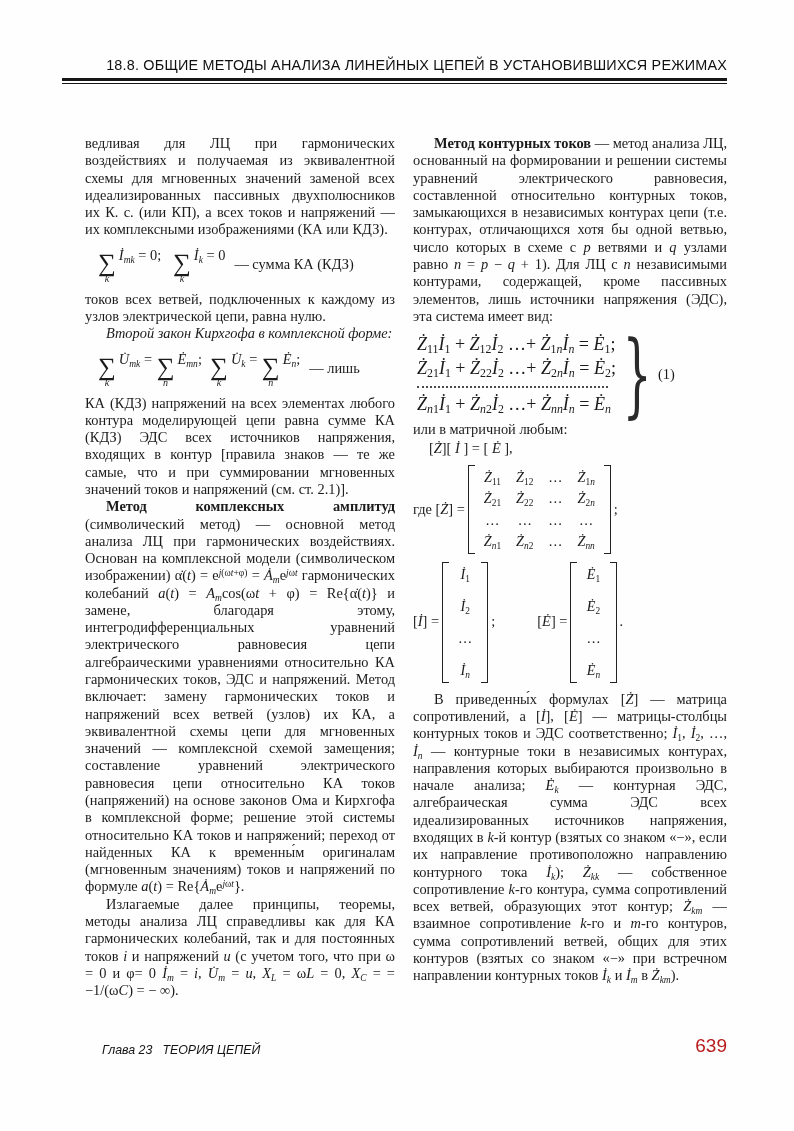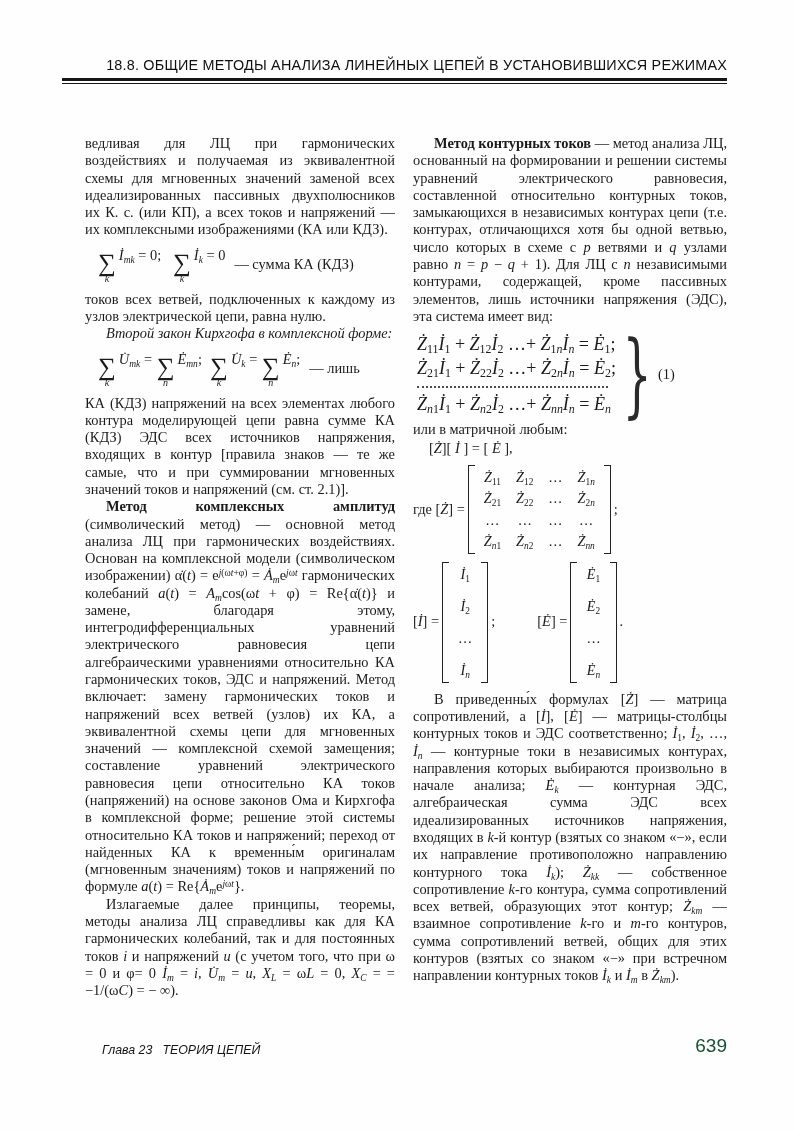--- a/index.html
+++ b/index.html
@@ -51,21 +51,21 @@
          justify-items:center;align-content:center;font-size:14.2px;}
   .cols4{grid-template-columns:repeat(4,auto);}
   .cols1{grid-template-columns:auto;gap:15px;}
   .vgap{display:inline-block;width:42px;}
   
   .footer{position:absolute;left:102px;right:67px;top:1035px;display:flex;
           justify-content:space-between;align-items:flex-end;
           font-family:"Liberation Sans","DejaVu Sans",sans-serif;}
   .f-chap{font-style:italic;font-size:12.4px;color:#141414;}
   .f-chap .f-num{margin-right:10px;}
-  .f-page{font-size:19px;color:#14532d;}
+  .f-page{font-size:19px;color:#b91c1c;}
 </style>
 </head>
 <body>
 
 <div class="page">
 
   <div class="header">
     <div class="hdr-title">18.8. ОБЩИЕ МЕТОДЫ АНАЛИЗА ЛИНЕЙНЫХ ЦЕПЕЙ В УСТАНОВИВШИХСЯ РЕЖИМАХ</div>
     <div class="rule-thick"></div>
     <div class="rule-thin"></div>

